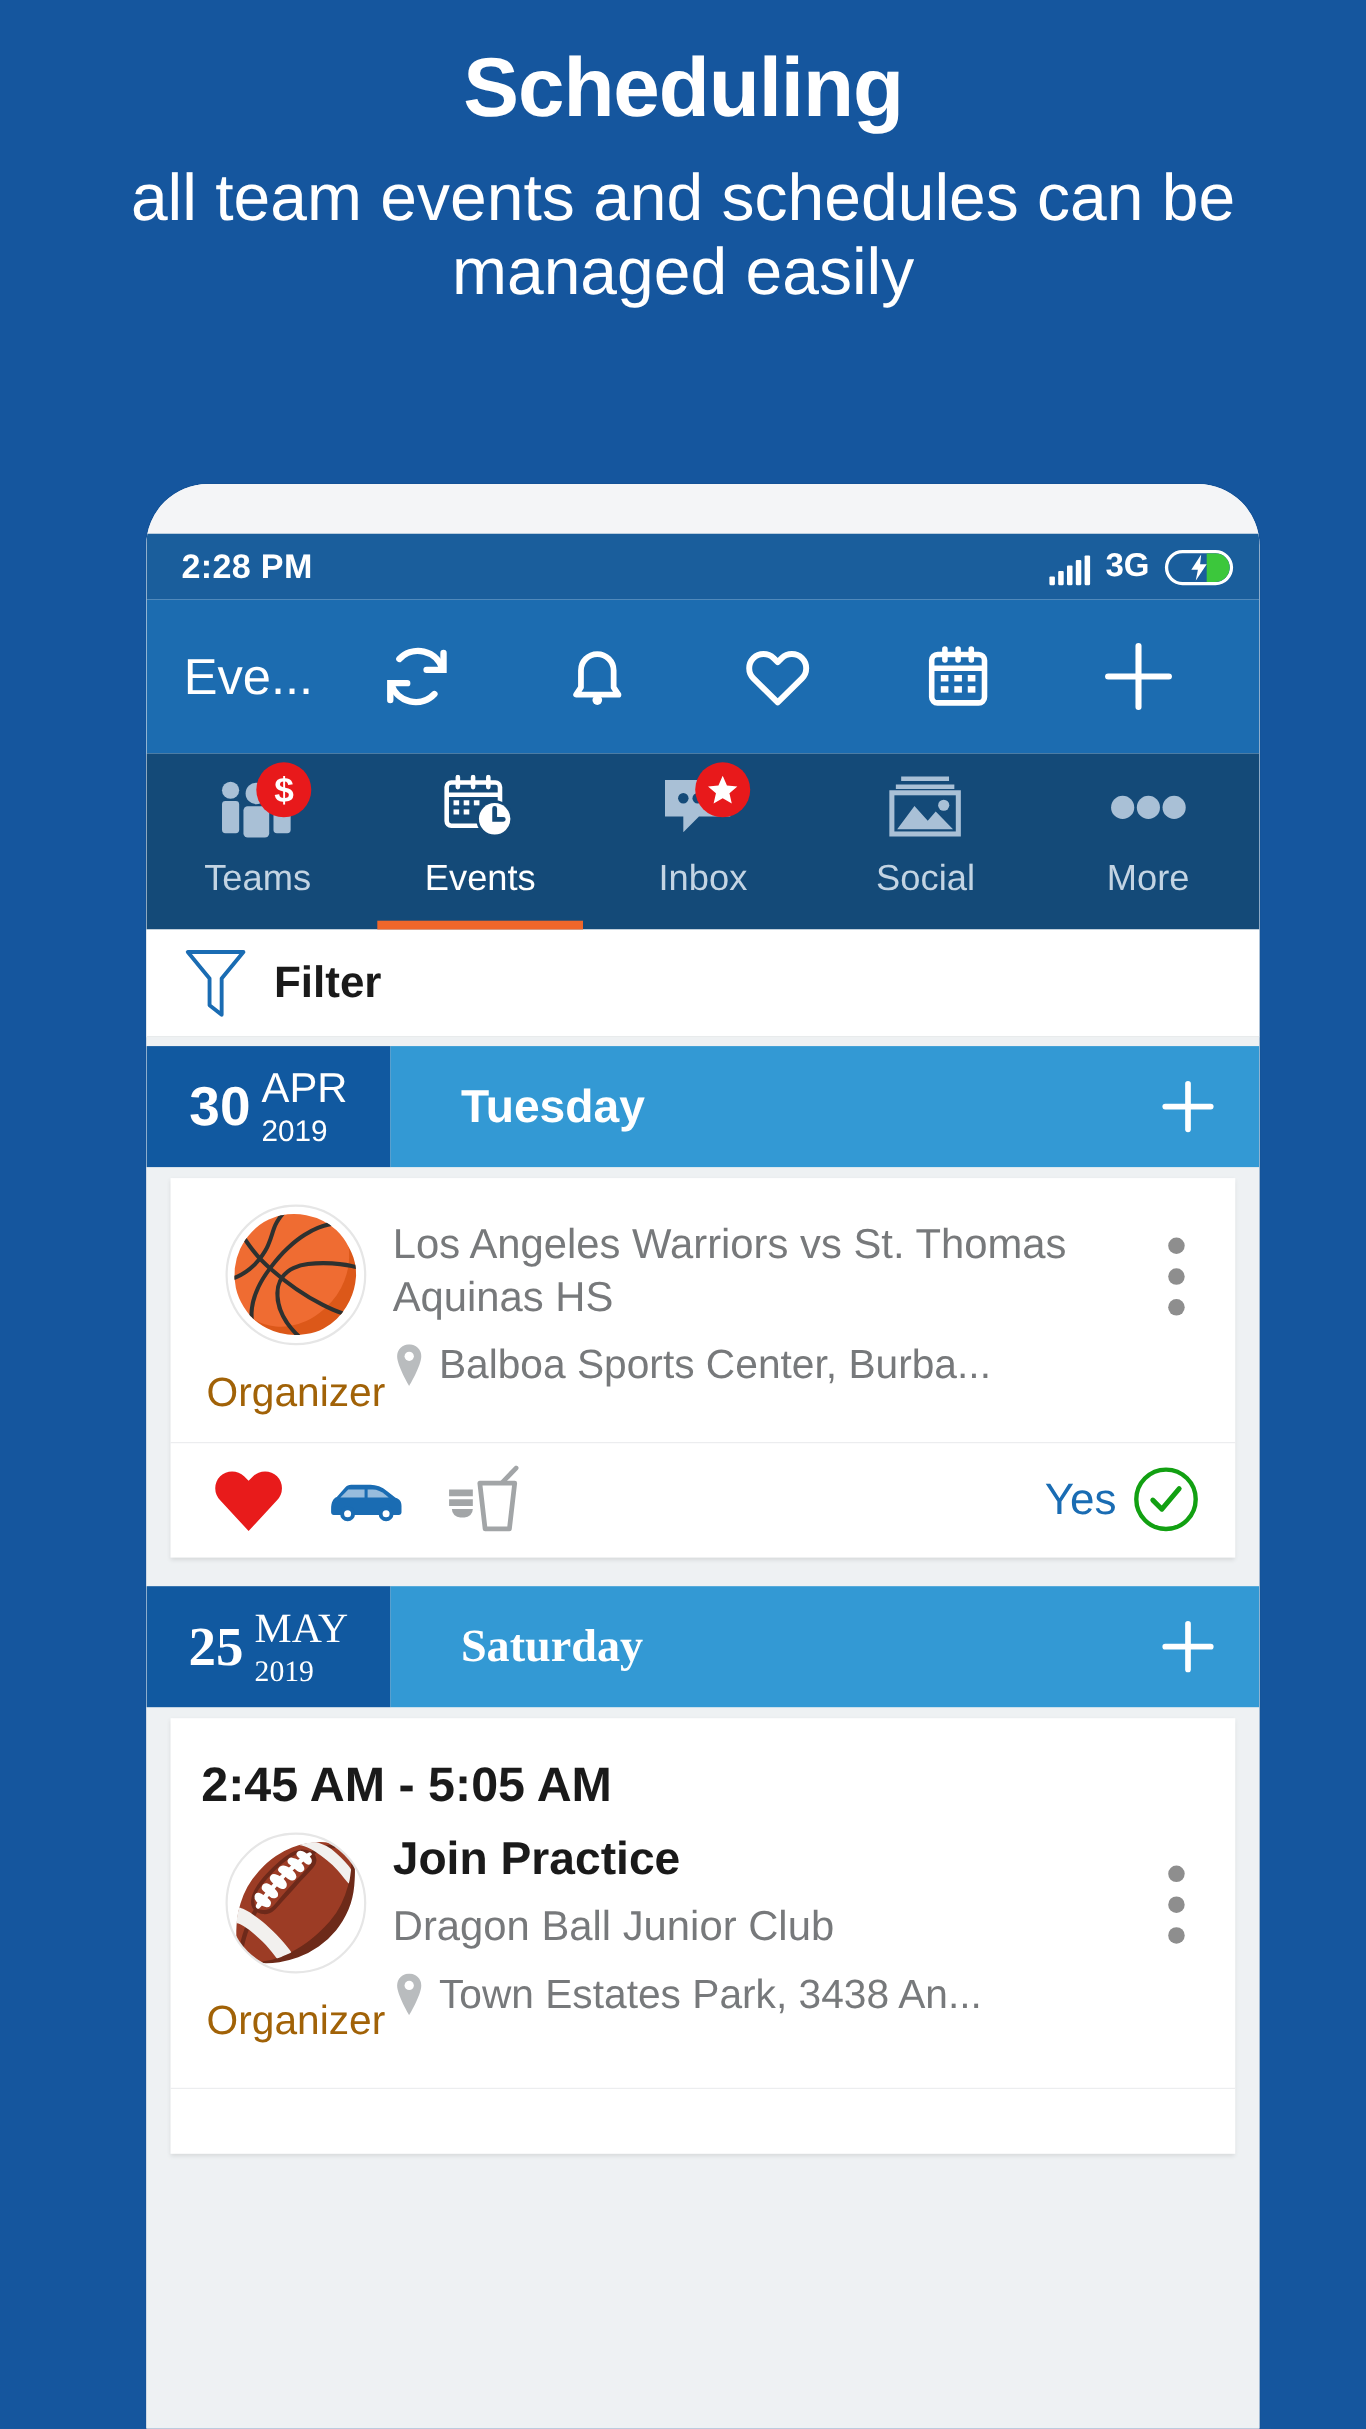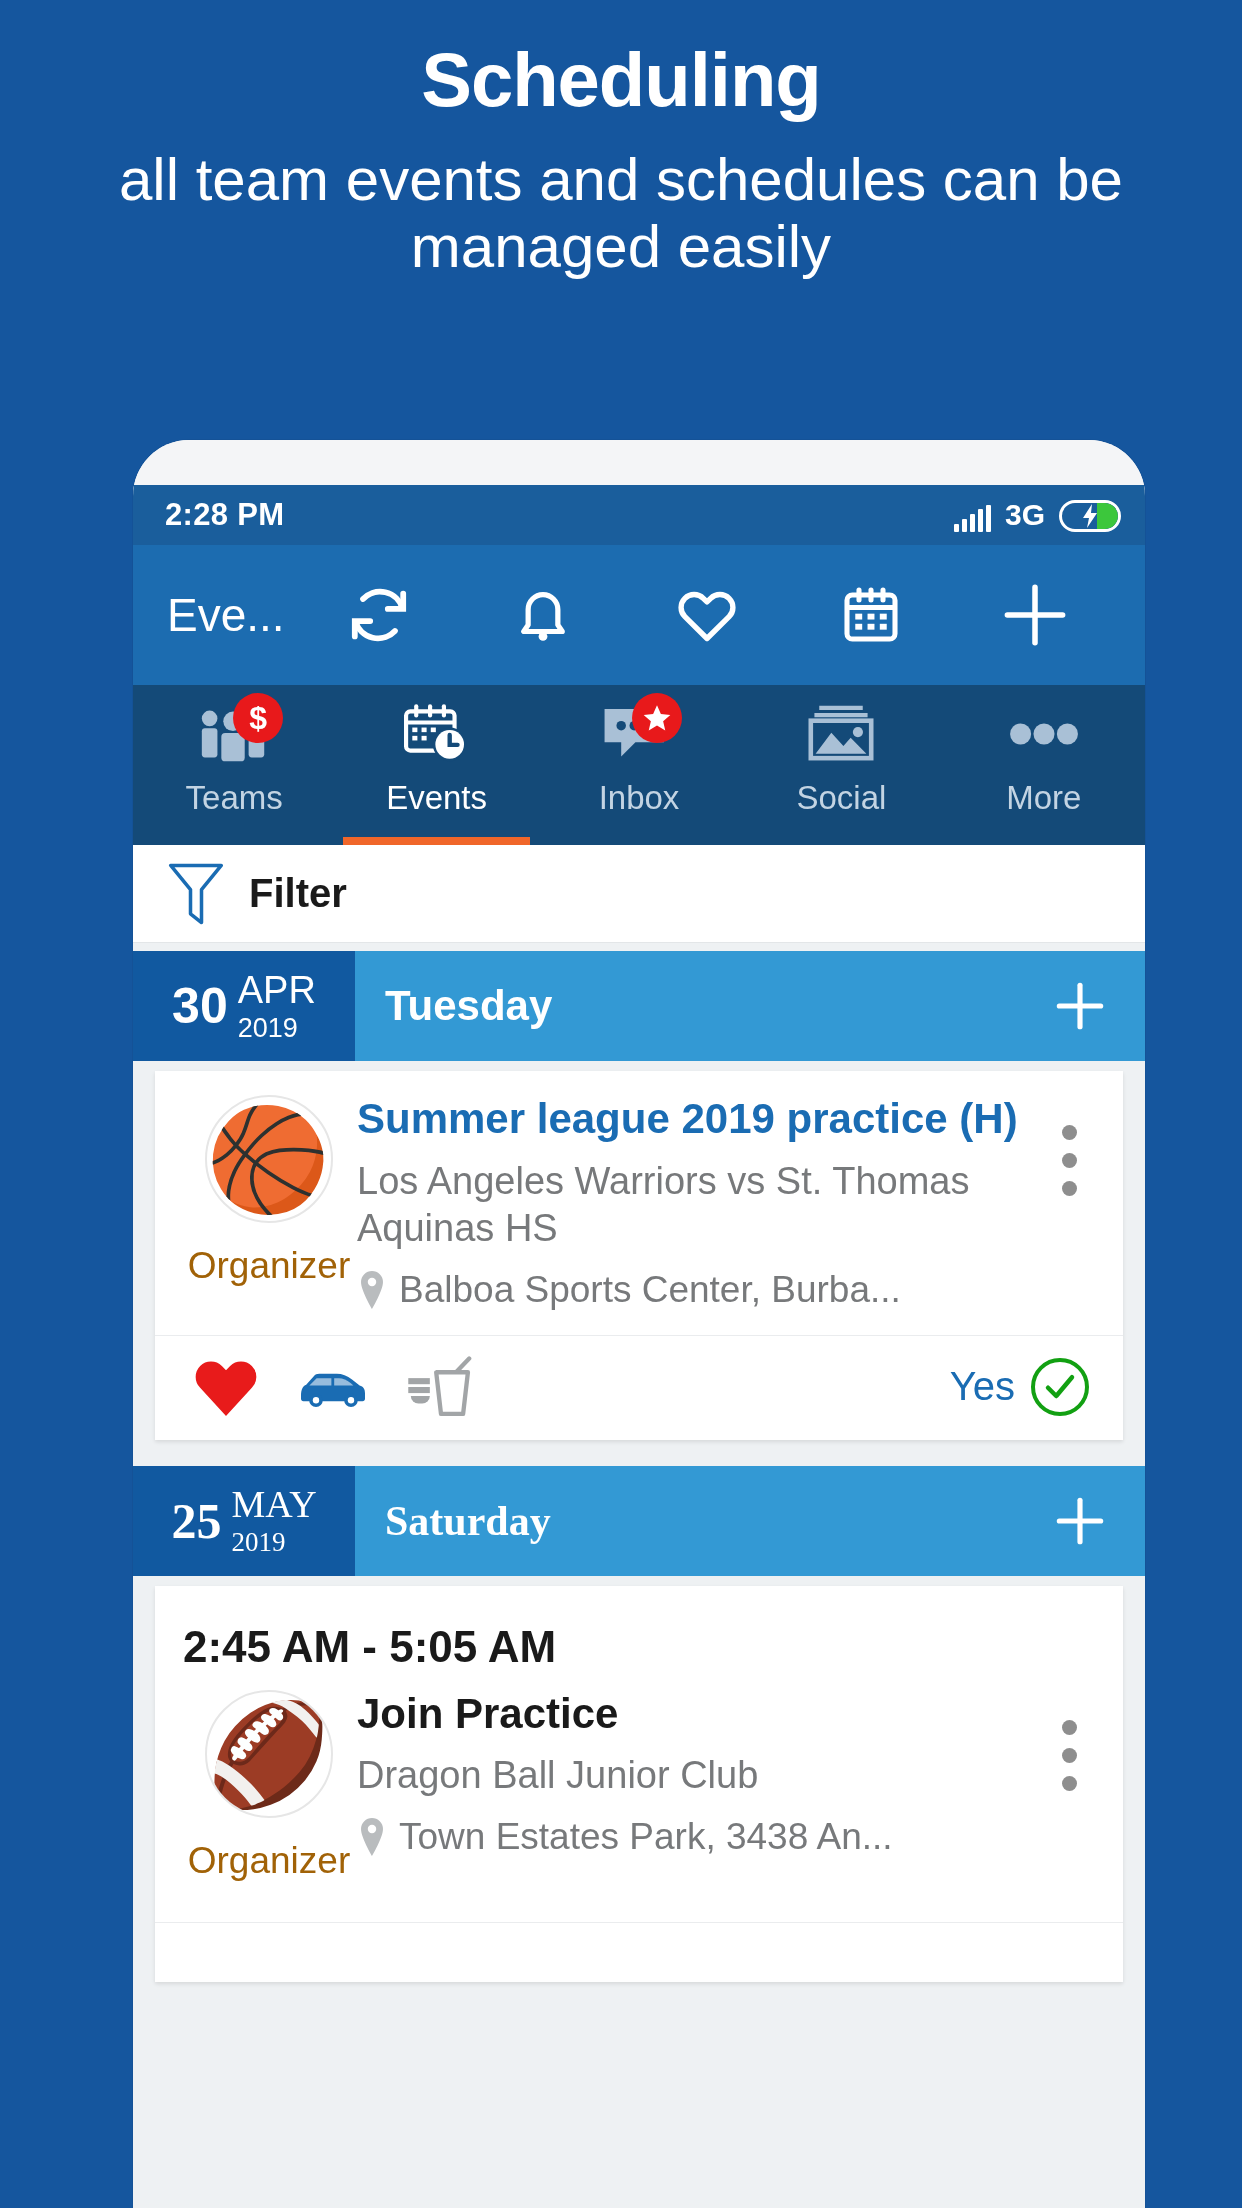--- a/index.html
+++ b/index.html
@@ -124,21 +124,21 @@
     display: flex; align-items: center; justify-content: center; gap: 10px;
   }
   .date-day { font-size: 50px; font-weight: bold; line-height: 1; }
   .date-my { display: flex; flex-direction: column; align-items: flex-start; line-height: 1; }
   .date-mon { font-size: 38px; font-weight: normal; }
   .date-year { font-size: 27px; margin-top: 6px; }
   .date-right {
     flex: 1; background: #3399d4; display: flex; align-items: center;
     justify-content: space-between; padding: 0 34px 0 30px;
   }
-  .date-weekday { color: #ffffff; font-size: 42px; font-weight: bold; }
+  .date-weekday { color: #ffffff; font-size: 42px; font-weight: bold; margin-left: 34px; }
 
   
   .card {
     background: #ffffff; margin: 10px 22px 0 22px;
     box-shadow: 0 2px 4px rgba(0,0,0,0.10);
   }
   .card-body { display: flex; padding: 24px 26px 10px 26px; }
   .avatar-col { width: 176px; display: flex; flex-direction: column; align-items: center; }
   .avatar {
     width: 128px; height: 128px; border-radius: 50%;
@@ -380,21 +380,20 @@
         </div>
       </div>
 
       <div class="card">
         <div class="card-body">
           <div class="avatar-col">
             <div class="avatar">🏀</div>
             <div class="organizer">Organizer</div>
           </div>
           <div class="info-col">
-            <div class="event-title">Summer league 2019 practice (H)</div>
             <div class="event-sub">Los Angeles Warriors vs St. Thomas Aquinas HS</div>
             <div class="event-loc">
               <svg width="30" height="38" viewBox="0 0 14 18" fill="#b9bcbe">
                 <path d="M7 0a5.2 5.2 0 0 0-5.2 5.2C1.8 9.3 7 18 7 18s5.2-8.7 5.2-12.8A5.2 5.2 0 0 0 7 0z"></path>
                 <circle cx="7" cy="5.2" r="2" fill="#ffffff"></circle>
               </svg>
               <span>Balboa Sports Center, Burba...</span>
             </div>
           </div>
           <div class="kebab">

